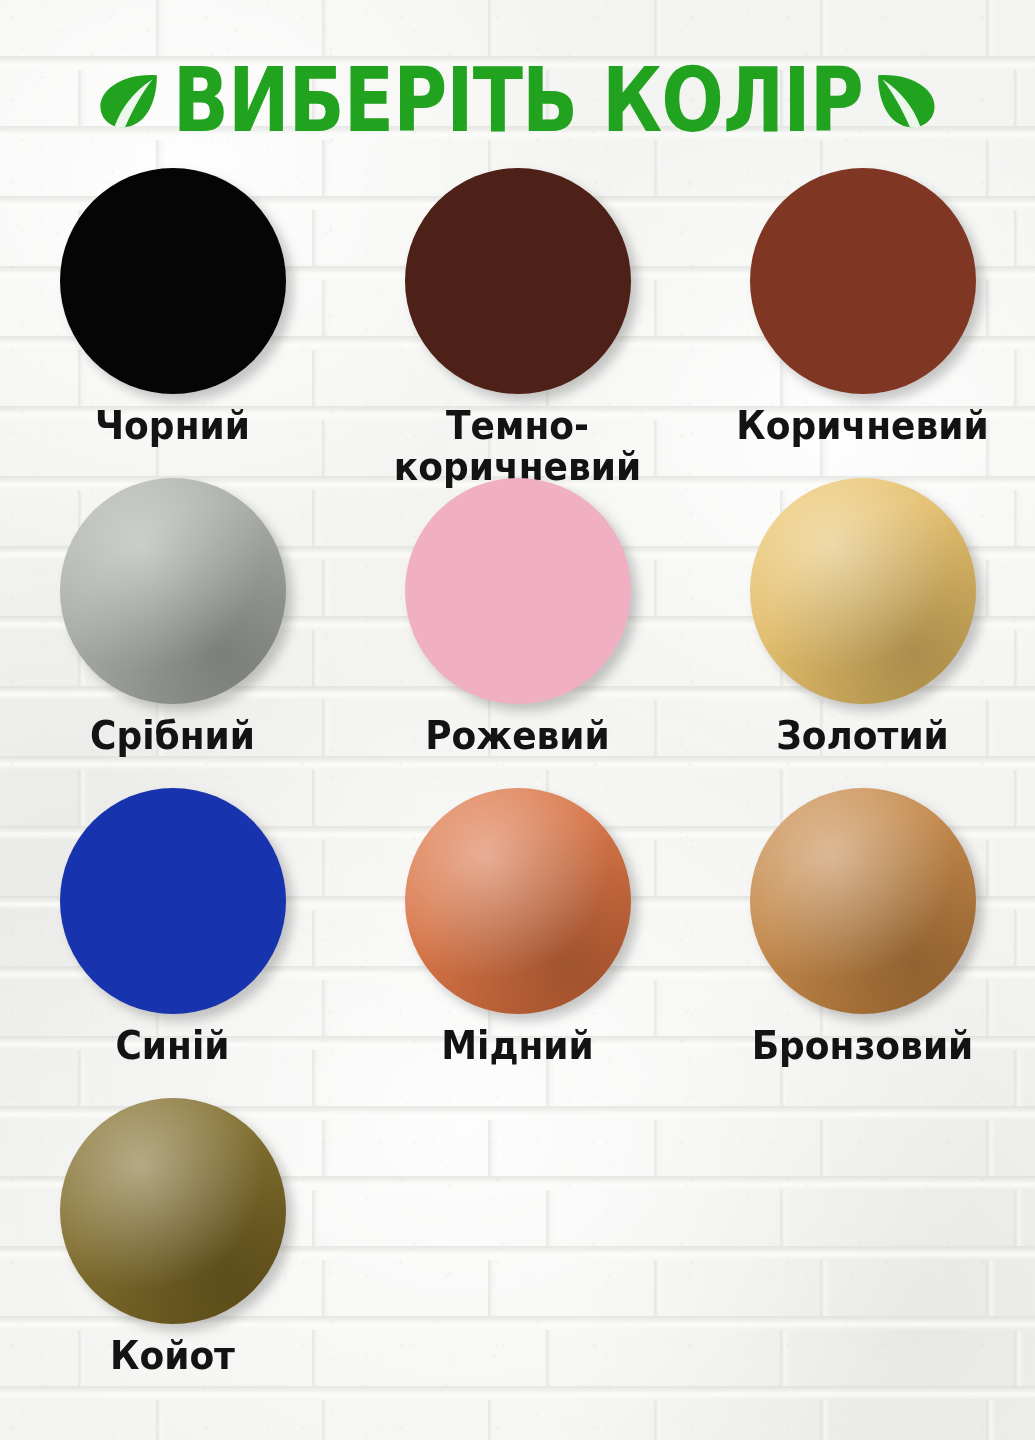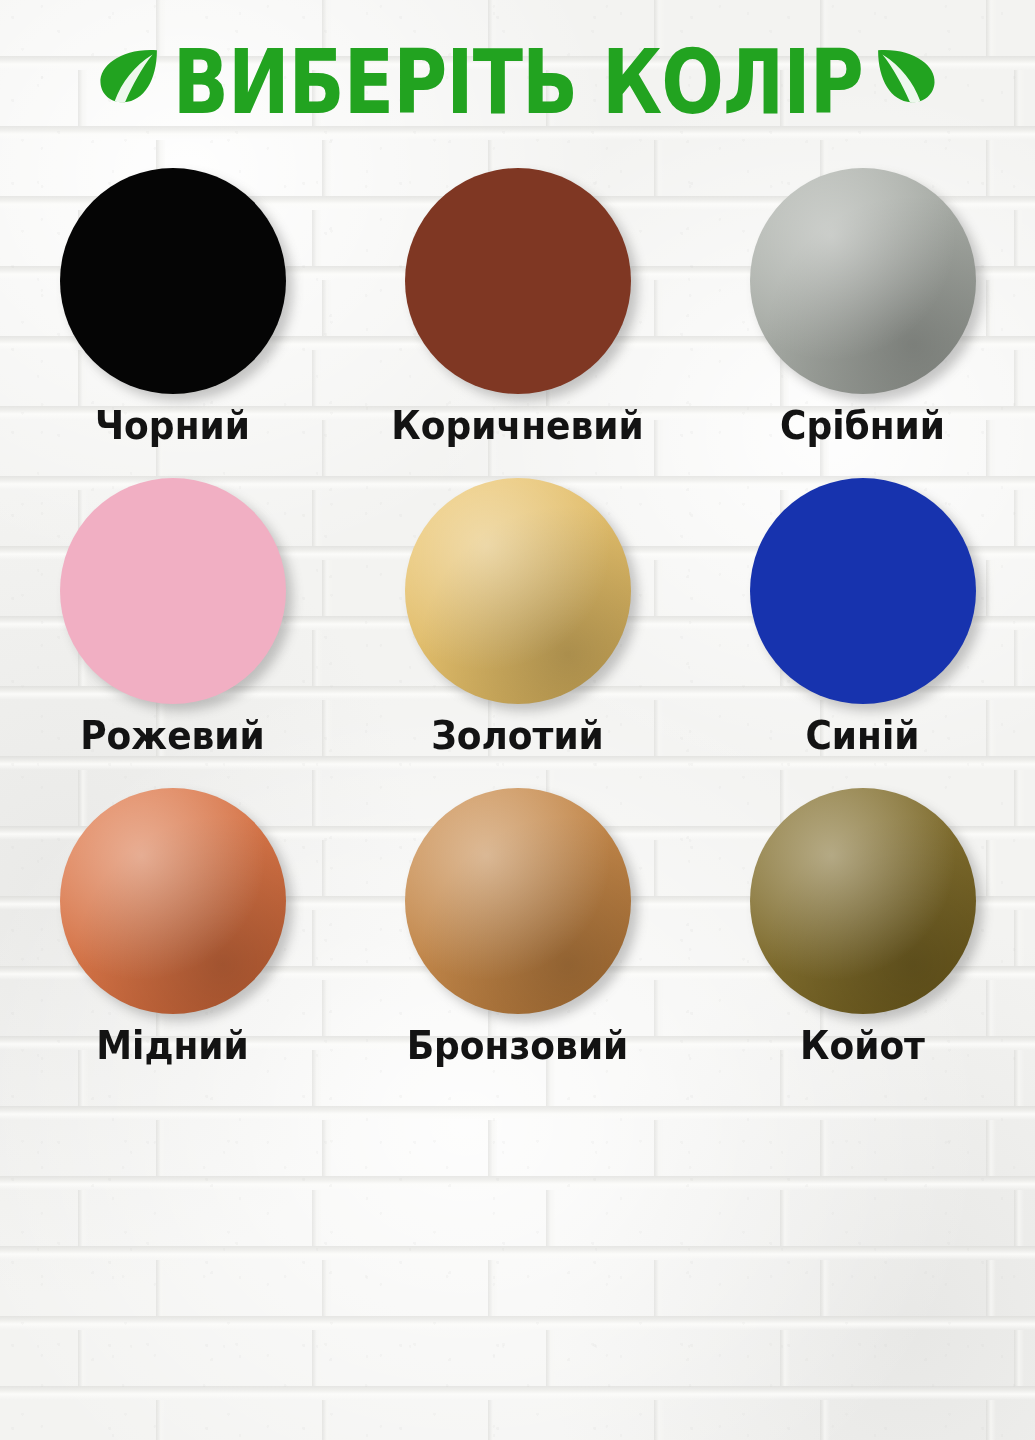--- a/index.html
+++ b/index.html
@@ -108,21 +108,21 @@
   }
 
   
   .title-row {
     position: absolute;
     top: 44px;
     left: 0;
     width: 1035px;
     height: 112px;
     display: flex;
-    align-items: flex-start;
+    align-items: center;
     justify-content: center;
     gap: 2px;
   }
 
   .leaf {
     flex: 0 0 auto;
     width: 62px;
     height: 62px;
     display: block;
   }
@@ -213,20 +213,25 @@
       <path d="M88 17 C 58 36, 38 62, 27 92 C 33 95, 39 95, 44 93 C 56 66, 71 38, 88 17 Z" fill="#ffffff" opacity="0.92"></path>
     </svg>
   </div>
 
   <div class="grid" id="swatch-grid">
       <div class="cell">
         <div class="swatch" style="background: rgb(5, 5, 5);"></div>
         <div class="label">Чорний</div>
       </div>
       <div class="cell">
+        <div class="swatch" style="background: rgb(77, 32, 24);"></div>
+        <div class="label two-line">Темно-
+коричневий</div>
+      </div>
+      <div class="cell">
         <div class="swatch" style="background: rgb(127, 55, 35);"></div>
         <div class="label">Коричневий</div>
       </div>
       <div class="cell">
         <div class="swatch metal" style="background: radial-gradient(circle at 36% 30%, rgba(255, 255, 255, 0.4), rgba(255, 255, 255, 0) 58%), radial-gradient(circle at 72% 78%, rgba(0, 0, 0, 0.2), rgba(0, 0, 0, 0) 62%), linear-gradient(145deg, rgba(255, 255, 255, 0.16), rgba(0, 0, 0, 0.14)), rgb(169, 174, 167);"></div>
         <div class="label">Срібний</div>
       </div>
       <div class="cell">
         <div class="swatch" style="background: rgb(241, 175, 195);"></div>
         <div class="label">Рожевий</div>

